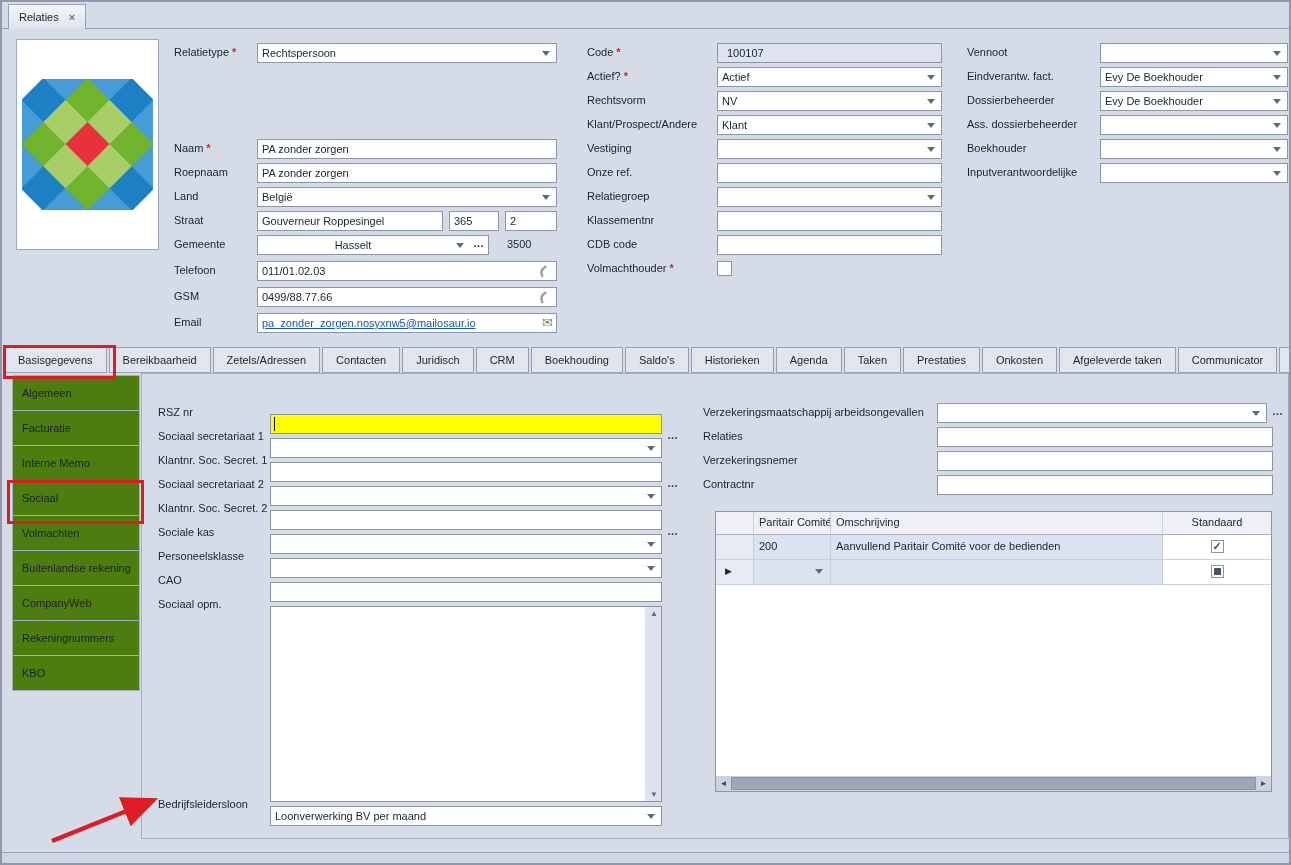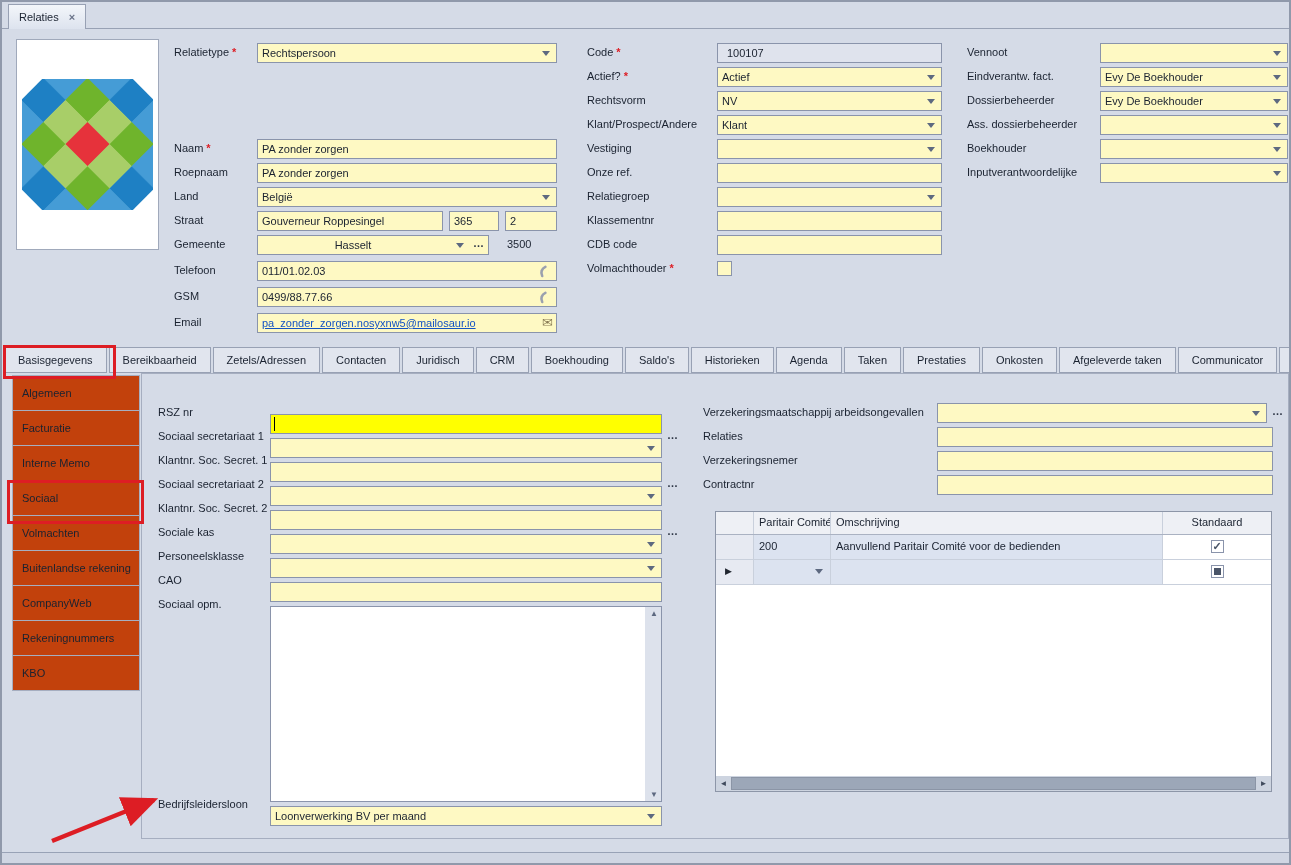--- a/index.html
+++ b/index.html
@@ -7,21 +7,21 @@
   .screen{position:relative;width:1291px;height:865px;background:#d5dbe7;border:2px solid #9099ab;box-sizing:border-box;overflow:hidden;}
   
   .doctabs{position:absolute;left:0;top:0;right:0;height:26px;border-bottom:1px solid #98a1b4;}
   .doc-tab{position:absolute;left:6px;top:2px;height:25px;display:flex;align-items:center;gap:10px;
     padding:0 10px;background:linear-gradient(#f3f6fa,#dde3ee);border:1px solid #98a1b4;border-bottom:none;box-sizing:border-box;}
   .doc-tab-close{color:#6a7389;font-weight:bold;font-size:11px;cursor:default;}
   
   .frow{display:flex;align-items:flex-start;height:24px;}
   .lbl{padding-top:5px;white-space:nowrap;}
   .req{color:#dd1d24;font-weight:bold;margin-left:3px;}
-  .fld{position:relative;height:20px;margin-top:2px;background:#fef9c3;border:1px solid #8a94ab;box-sizing:border-box;}
+  .fld{position:relative;height:20px;margin-top:2px;background:#ffffff;border:1px solid #8a94ab;box-sizing:border-box;}
   .val{display:block;line-height:18px;padding:0 4px;white-space:nowrap;overflow:hidden;}
   .arr{position:absolute;right:6px;top:7px;width:0;height:0;border-left:4px solid transparent;border-right:4px solid transparent;border-top:5px solid #5d6980;display:none;}
   .frow.dropdown .arr,.frow.combo .arr,.frow.combodots .arr{display:block;}
   .frow.combo .arr{right:24px;}
   .dots-in{position:absolute;right:4px;top:1px;font-weight:bold;color:#2f3747;display:none;}
   .frow.combo .dots-in{display:block;}
   .dots-out{display:none;margin-top:4px;margin-left:5px;font-weight:bold;color:#2f3747;}
   .frow.combodots .dots-out{display:inline-block;}
   .frow.readonly .fld{background:#dfe3ed;}
   .frow.readonly .val{padding-left:9px;}
@@ -51,21 +51,21 @@
   .col-mid .lbl{width:130px;}
   .col-mid .fld{width:225px;}
   .col-right{position:absolute;left:965px;top:39px;width:330px;}
   .col-right .lbl{width:133px;}
   .col-right .fld{width:188px;}
   
   .tabstrip{position:absolute;left:2px;top:345px;right:0;height:27px;display:flex;gap:2px;overflow:hidden;}
   .tab{flex:none;background:#e1e5ee;border:1px solid #98a1b4;box-sizing:border-box;padding:0 13px;line-height:24px;height:26px;white-space:nowrap;}
   
   .sidebar{position:absolute;left:10px;top:374px;width:128px;}
-  .side-item{height:36px;margin-top:-1px;background:#c2410c;border:1px solid #a6aec0;box-sizing:border-box;line-height:34px;padding-left:9px;white-space:nowrap;overflow:hidden;}
+  .side-item{height:36px;margin-top:-1px;background:#4d7c0f;border:1px solid #a6aec0;box-sizing:border-box;line-height:34px;padding-left:9px;white-space:nowrap;overflow:hidden;}
   
   .main{position:absolute;left:139px;top:371px;width:1148px;height:466px;border:1px solid #a6aec0;box-sizing:border-box;}
   .lgroup{position:absolute;left:0;top:27px;width:560px;}
   .lgroup .lbl{width:128px;padding-left:16px;box-sizing:border-box;}
   .lgroup .fld{width:392px;margin-top:13px;}
   .rgroup{position:absolute;left:561px;top:27px;width:586px;}
   .rgroup .lbl{width:234px;overflow:hidden;}
   .rgroup .fld{width:336px;}
   .rgroup .frow.combodots .fld{width:330px;}
   

